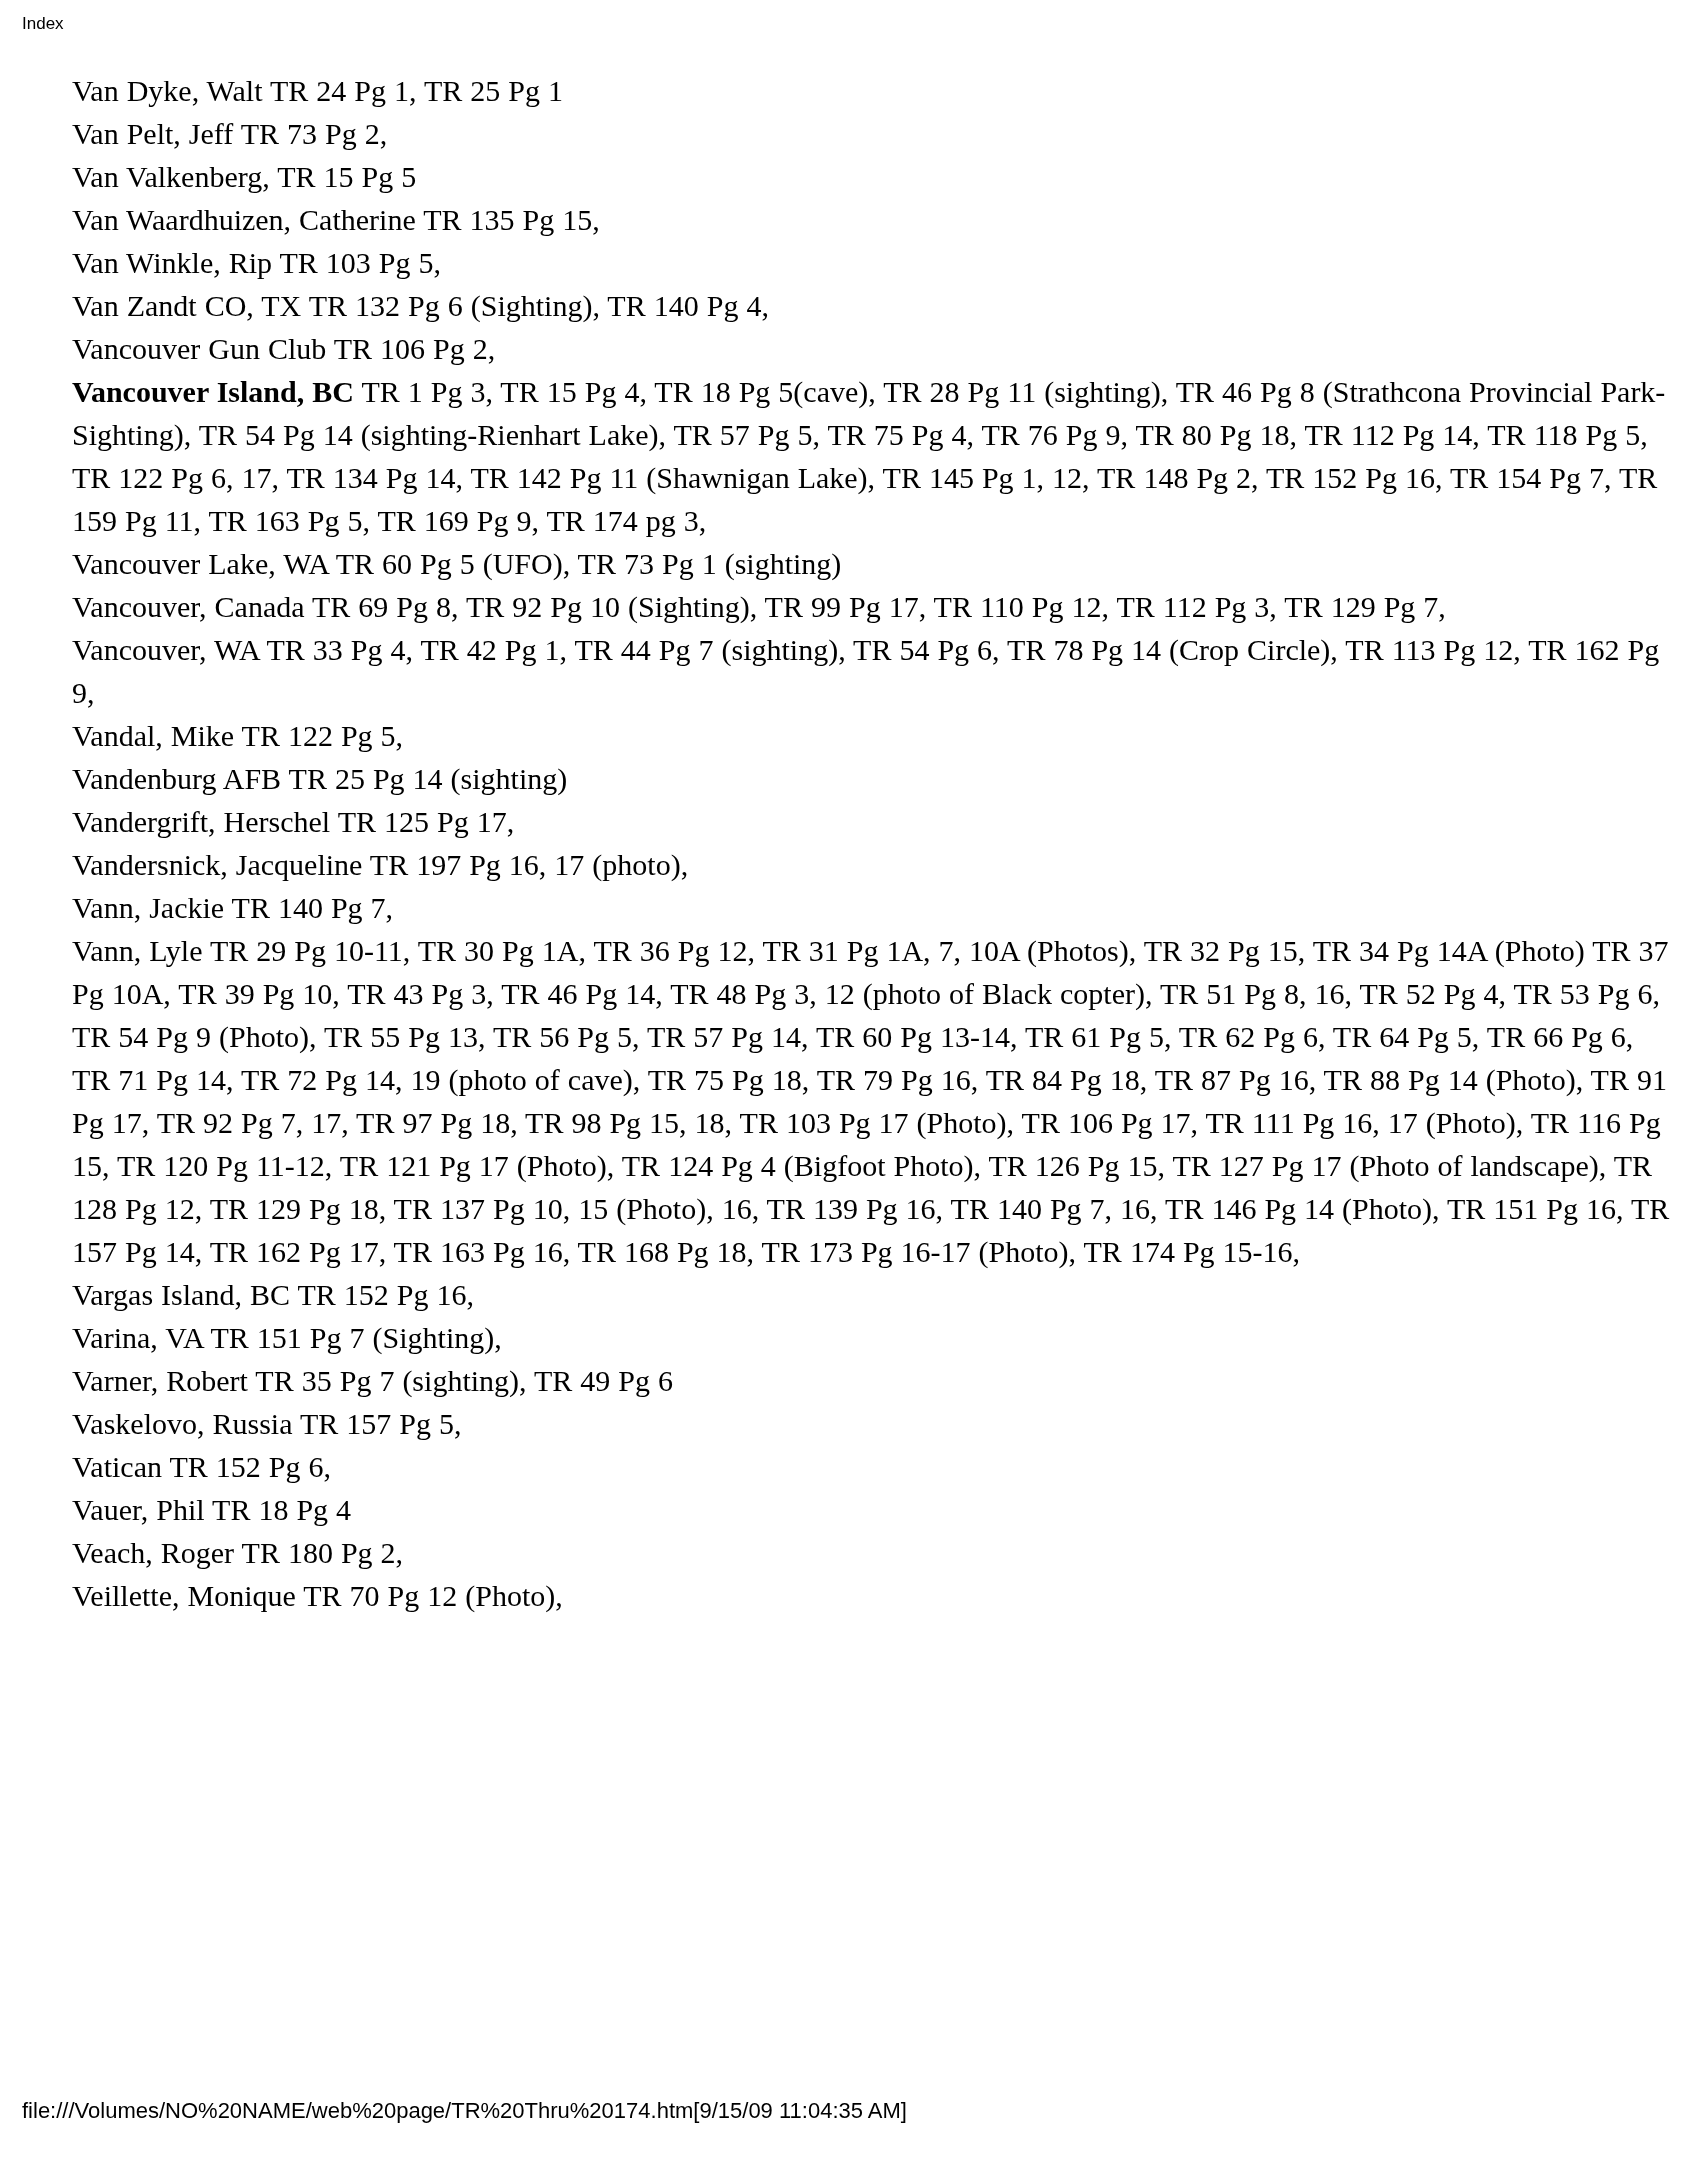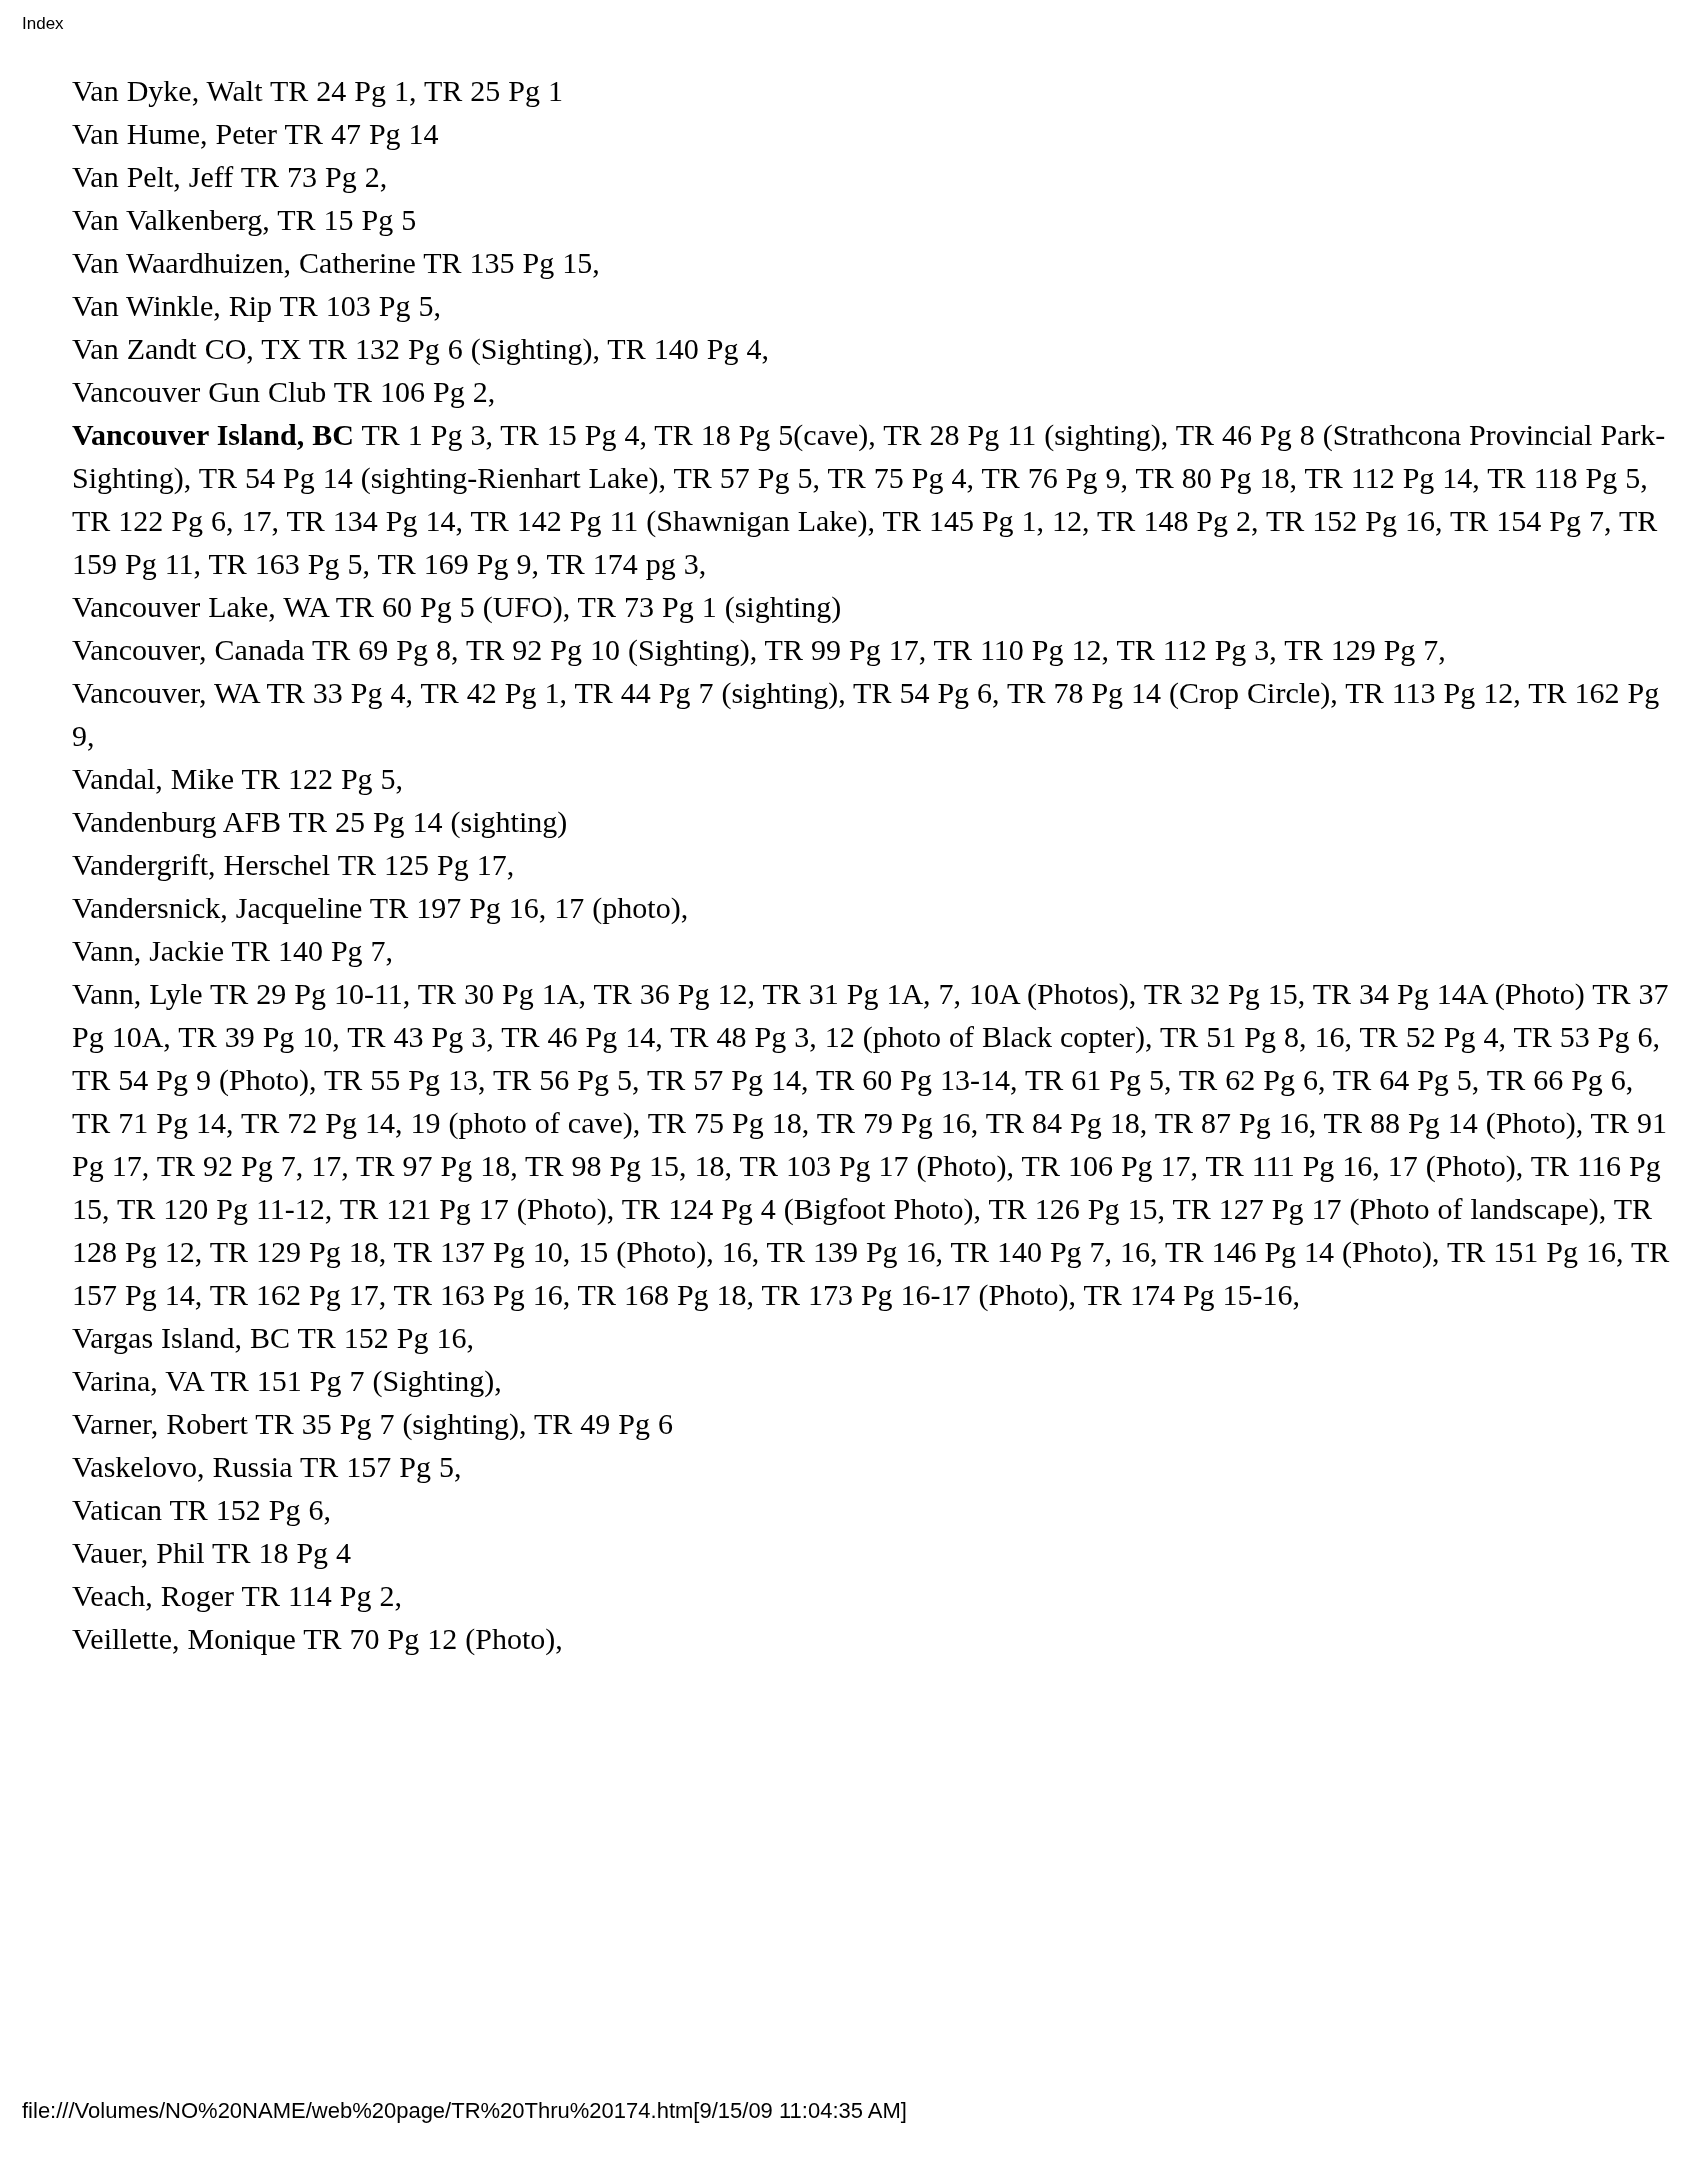--- a/index.html
+++ b/index.html
@@ -67,21 +67,20 @@
 </style>
 </head>
 <body>
 
 <div class="page">
 
   <div class="header-label">Index</div>
 
   <div class="content">
       <div class="entry"><span>Van Dyke, Walt TR 24 Pg 1, TR 25 Pg 1</span></div>
-      <div class="entry"><span>Van Hume, Peter TR 47 Pg 14</span></div>
       <div class="entry"><span>Van Pelt, Jeff TR 73 Pg 2,</span></div>
       <div class="entry"><span>Van Valkenberg, TR 15 Pg 5</span></div>
       <div class="entry"><span>Van Waardhuizen, Catherine TR 135 Pg 15,</span></div>
       <div class="entry"><span>Van Winkle, Rip TR 103 Pg 5,</span></div>
       <div class="entry"><span>Van Zandt CO, TX TR 132 Pg 6 (Sighting), TR 140 Pg 4,</span></div>
       <div class="entry"><span>Vancouver Gun Club TR 106 Pg 2,</span></div>
       <div class="entry indent-block"><b>Vancouver Island, BC</b><span> TR 1 Pg 3, TR 15 Pg 4, TR 18 Pg 5(cave), TR 28 Pg 11 (sighting), TR 46 Pg 8 (Strathcona Provincial Park- Sighting), TR 54 Pg 14 (sighting-Rienhart Lake), TR 57 Pg 5, TR 75 Pg 4, TR 76 Pg 9, TR 80 Pg 18, TR 112 Pg 14, TR 118 Pg 5, TR 122 Pg 6, 17, TR 134 Pg 14, TR 142 Pg 11 (Shawnigan Lake), TR 145 Pg 1, 12, TR 148 Pg 2, TR 152 Pg 16, TR 154 Pg 7, TR 159 Pg 11, TR 163 Pg 5, TR 169 Pg 9, TR 174 pg 3,</span></div>
       <div class="entry"><span>Vancouver Lake, WA TR 60 Pg 5 (UFO), TR 73 Pg 1 (sighting)</span></div>
       <div class="entry"><span>Vancouver, Canada TR 69 Pg 8, TR 92 Pg 10 (Sighting), TR 99 Pg 17, TR 110 Pg 12, TR 112 Pg 3, TR 129 Pg 7,</span></div>
       <div class="entry"><span>Vancouver, WA TR 33 Pg 4, TR 42 Pg 1, TR 44 Pg 7 (sighting), TR 54 Pg 6, TR 78 Pg 14 (Crop Circle), TR 113 Pg 12, TR 162 Pg 9,</span></div>
@@ -90,20 +89,20 @@
       <div class="entry"><span>Vandergrift, Herschel TR 125 Pg 17,</span></div>
       <div class="entry"><span>Vandersnick, Jacqueline TR 197 Pg 16, 17 (photo),</span></div>
       <div class="entry"><span>Vann, Jackie TR 140 Pg 7,</span></div>
       <div class="entry"><span>Vann, Lyle TR 29 Pg 10-11, TR 30 Pg 1A, TR 36 Pg 12, TR 31 Pg 1A, 7, 10A (Photos), TR 32 Pg 15, TR 34 Pg 14A (Photo) TR 37 Pg 10A, TR 39 Pg 10, TR 43 Pg 3, TR 46 Pg 14, TR 48 Pg 3, 12 (photo of Black copter), TR 51 Pg 8, 16, TR 52 Pg 4, TR 53 Pg 6, TR 54 Pg 9 (Photo), TR 55 Pg 13, TR 56 Pg 5, TR 57 Pg 14, TR 60 Pg 13-14, TR 61 Pg 5, TR 62 Pg 6, TR 64 Pg 5, TR 66 Pg 6, TR 71 Pg 14, TR 72 Pg 14, 19 (photo of cave), TR 75 Pg 18, TR 79 Pg 16, TR 84 Pg 18, TR 87 Pg 16, TR 88 Pg 14 (Photo), TR 91 Pg 17, TR 92 Pg 7, 17, TR 97 Pg 18, TR 98 Pg 15, 18, TR 103 Pg 17 (Photo), TR 106 Pg 17, TR 111 Pg 16, 17 (Photo), TR 116 Pg 15, TR 120 Pg 11-12, TR 121 Pg 17 (Photo), TR 124 Pg 4 (Bigfoot Photo), TR 126 Pg 15, TR 127 Pg 17 (Photo of landscape), TR 128 Pg 12, TR 129 Pg 18, TR 137 Pg 10, 15 (Photo), 16, TR 139 Pg 16, TR 140 Pg 7, 16, TR 146 Pg 14 (Photo), TR 151 Pg 16, TR 157 Pg 14, TR 162 Pg 17, TR 163 Pg 16, TR 168 Pg 18, TR 173 Pg 16-17 (Photo), TR 174 Pg 15-16,</span></div>
       <div class="entry"><span>Vargas Island, BC TR 152 Pg 16,</span></div>
       <div class="entry"><span>Varina, VA TR 151 Pg 7 (Sighting),</span></div>
       <div class="entry"><span>Varner, Robert TR 35 Pg 7 (sighting), TR 49 Pg 6</span></div>
       <div class="entry"><span>Vaskelovo, Russia TR 157 Pg 5,</span></div>
       <div class="entry"><span>Vatican TR 152 Pg 6,</span></div>
       <div class="entry"><span>Vauer, Phil TR 18 Pg 4</span></div>
-      <div class="entry"><span>Veach, Roger TR 114 Pg 2,</span></div>
+      <div class="entry"><span>Veach, Roger TR 180 Pg 2,</span></div>
       <div class="entry"><span>Veillette, Monique TR 70 Pg 12 (Photo),</span></div>
     </div>
 
   <div class="footer">file:///Volumes/NO%20NAME/web%20page/TR%20Thru%20174.htm[9/15/09 11:04:35 AM]</div>
 
 </div>
 
 
 </body></html>

